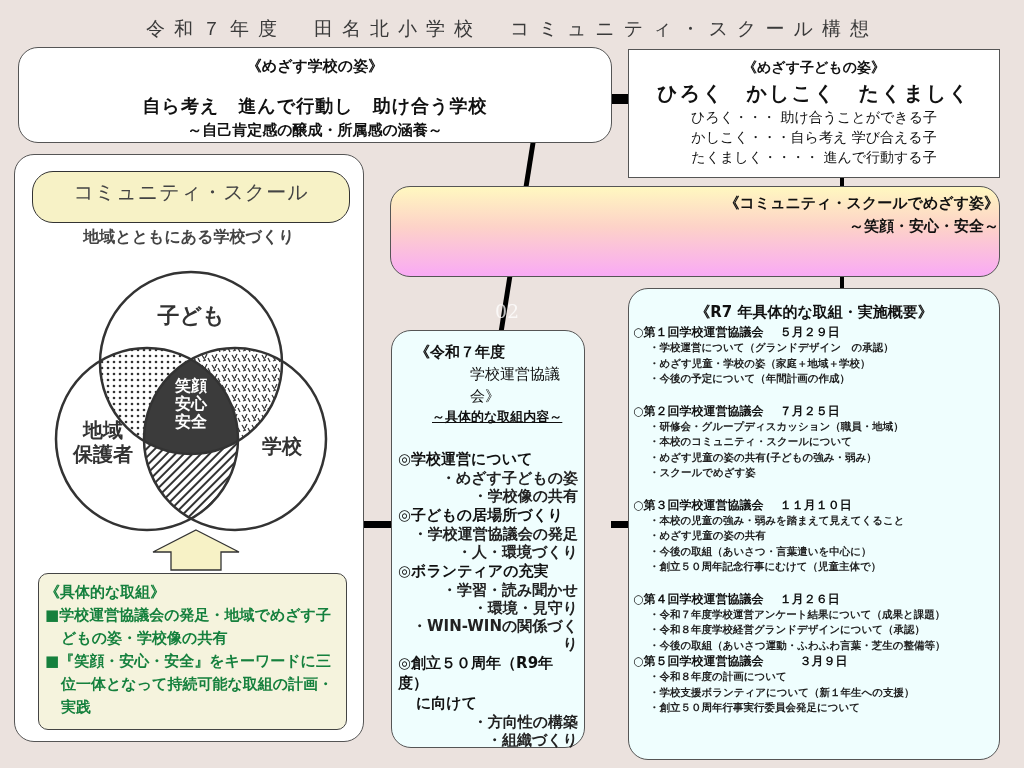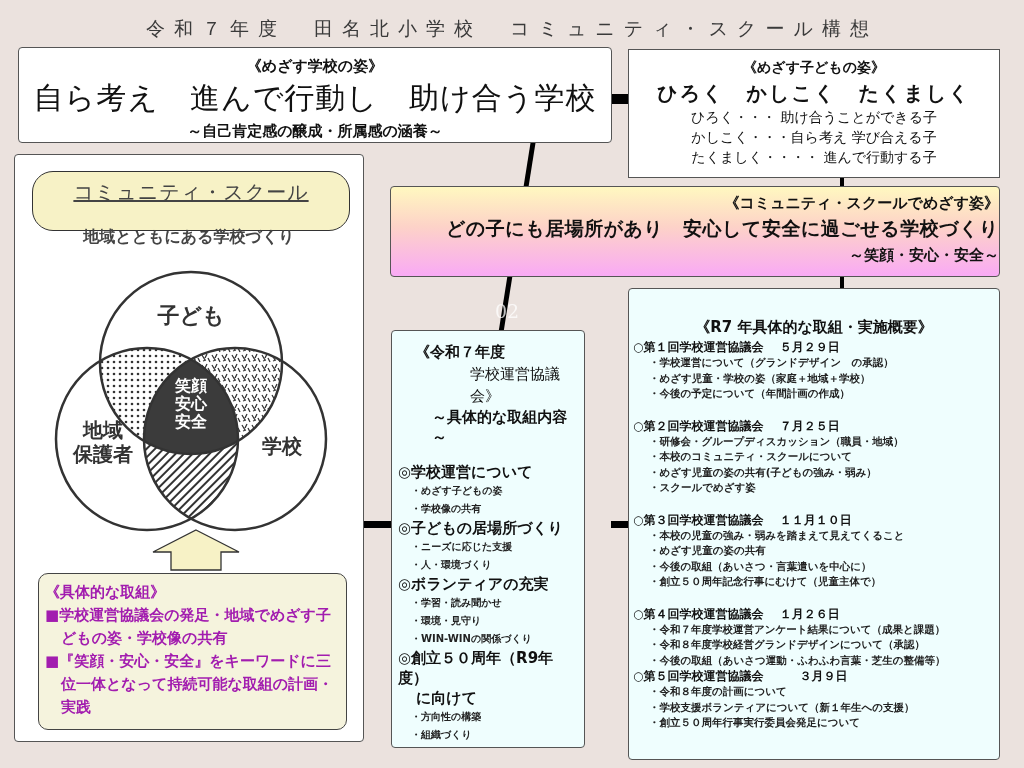--- a/index.html
+++ b/index.html
@@ -11,28 +11,28 @@
     position: relative;
   }
   .abs { position: absolute; }
   .page-title {
     left: 0; top: 16px; width: 1024px; text-align: center;
     font-family: "DejaVu Serif", "Liberation Serif", serif;
     font-size: 19px; letter-spacing: 9px; color: #3a3a3a;
   }
   .box {
     position: absolute; background: #fff; border: 1.5px solid #555;
-    border-radius: 4px;
+    border-radius: 20px;
   }
   .line { position: absolute; background: #000; }
 
   
   #school-vision { left: 18px; top: 47px; width: 594px; height: 96px; text-align: center; }
   #school-vision .h { font-size: 15px; font-weight: bold; margin-top: 9px; }
-  #school-vision .main { font-size: 30px; font-weight: normal; margin-top: 2px; letter-spacing: 1px; }
+  #school-vision .main { font-size: 18px; font-weight: bold; margin-top: 18px; letter-spacing: 1px; }
   #school-vision .sub { font-size: 15px; font-weight: bold; margin-top: 3px; }
 
   
   #child-vision { left: 628px; top: 49px; width: 372px; height: 129px; text-align: center; border-radius: 0; }
   #child-vision .h { font-size: 14px; font-weight: bold; margin-top: 9px; }
   #child-vision .main { font-size: 20px; font-weight: bold; letter-spacing: 2px; margin-top: 3px; }
   #child-vision .ln { font-size: 14px; font-weight: normal; line-height: 20px; }
 
   
   #cs-vision {
@@ -40,45 +40,45 @@
     background: linear-gradient(#fff8c0, #fdd2c8 45%, #f9aaf5);
     border-color: #555;
   }
   #cs-vision .h { font-size: 15px; font-weight: bold; margin-top: 7px; }
   #cs-vision .main { font-size: 19px; font-weight: bold; margin-top: 3px; letter-spacing: 0.5px; }
   #cs-vision .sub { font-size: 15px; font-weight: bold; margin-top: 4px; }
 
   
   #left-panel { left: 14px; top: 154px; width: 350px; height: 588px; }
   #cs-pill {
-    position: absolute; left: 17px; top: 16px; width: 318px; height: 60px;
+    position: absolute; left: 17px; top: 16px; width: 318px; height: 52px;
     background: #f7f2c6; border: 1.5px solid #333; border-radius: 21px;
-    text-align: center; font-size: 20px; line-height: 40px; color: #444; letter-spacing: 1px; text-decoration: underline;
+    text-align: center; font-size: 20px; line-height: 40px; color: #444; letter-spacing: 1px;
   }
   #left-sub { position: absolute; left: 0; top: 72px; width: 100%; text-align: center; font-size: 16px; font-weight: bold; color: #444; }
   #venn { position: absolute; left: 36px; top: 108px; }
   #up-arrow { position: absolute; left: 134px; top: 373px; }
   #efforts {
     position: absolute; left: 23px; top: 418px; width: 309px; height: 157px;
     background: #f5f3dd; border: 1.5px solid #444; border-radius: 10px;
-    padding: 7px 6px; font-size: 15px; font-weight: bold; line-height: 23px; color: #a21caf;
+    padding: 7px 6px; font-size: 15px; font-weight: bold; line-height: 23px; color: #15803d;
   }
   #efforts .item { padding-left: 16px; text-indent: -16px; }
 
   
   #council { left: 391px; top: 330px; width: 194px; height: 418px; background: #effefe; padding: 10px 6px; }
   #council .h1 { font-size: 15px; font-weight: bold; padding-left: 17px; line-height: 22px; }
   #council .h2 { font-size: 15px; font-weight: normal; padding-left: 72px; line-height: 22px; }
-  #council .h3 { font-size: 15px; font-weight: bold; padding-left: 34px; line-height: 20px; margin-bottom: 15px; }
+  #council .h3 { font-size: 13px; font-weight: bold; padding-left: 34px; line-height: 20px; margin-bottom: 22px; text-decoration: underline; }
   #council .cat { font-size: 15px; font-weight: bold; line-height: 20px; }
   #council .cat2 { font-size: 15px; font-weight: bold; line-height: 20px; padding-left: 18px; }
-  #council .sub { font-size: 10px; font-weight: bold; line-height: 18px; padding-left: 13px; color: #222; }
-
-  
-  #r7 { left: 628px; top: 288px; width: 372px; height: 472px; background: #effefe; padding: 28px 4px 0 4px; }
+  #council .sub { font-size: 15px; font-weight: bold; line-height: 18px; padding-left: 13px; color: #222; text-align: right; }
+
+  
+  #r7 { left: 628px; top: 288px; width: 372px; height: 472px; background: #effefe; padding: 13px 4px 0 4px; }
   #r7 .h { font-size: 15px; font-weight: bold; text-align: center; line-height: 20px; margin-bottom: 2px; }
   #r7 .mtg { font-size: 12px; font-weight: bold; line-height: 16px; white-space: pre; }
   #r7 .it { font-size: 10.5px; font-weight: bold; line-height: 15.5px; padding-left: 16px; color: #222; white-space: nowrap; }
   #r7 .gap { height: 16px; }
 
   .watermark {
     left: 495px; top: 300px; font-family: "DejaVu Serif", serif; font-size: 19px;
     color: rgba(255,255,255,0.75); font-weight: normal;
   }
 </style>
@@ -104,21 +104,20 @@
 <div class="box" id="child-vision">
   <div class="h">《めざす子どもの姿》</div>
   <div class="main">ひろく　かしこく　たくましく</div>
   <div class="ln">ひろく・・・ 助け合うことができる子</div>
   <div class="ln">かしこく・・・自ら考え 学び合える子</div>
   <div class="ln">たくましく・・・・ 進んで行動する子</div>
 </div>
 
 <div class="box" id="cs-vision">
   <div class="h">《コミュニティ・スクールでめざす姿》</div>
-  <div class="main">どの子にも居場所があり　安心して安全に過ごせる学校づくり</div>
   <div class="sub">～笑顔・安心・安全～</div>
 </div>
 
 <div class="box" id="left-panel">
   <div id="cs-pill">コミュニティ・スクール</div>
   <div id="left-sub">地域とともにある学校づくり</div>
 
   <svg id="venn" width="280" height="270" viewBox="0 0 280 270">
     <defs>
       <pattern id="dots" width="6" height="6" patternUnits="userSpaceOnUse">
@@ -184,21 +183,21 @@
 <div class="box" id="council">
   <div class="h1">《令和７年度</div>
   <div class="h2">学校運営協議会》</div>
   <div class="h3">～具体的な取組内容～</div>
 
   <div class="cat">◎学校運営について</div>
   <div class="sub">・めざす子どもの姿</div>
   <div class="sub">・学校像の共有</div>
 
   <div class="cat">◎子どもの居場所づくり</div>
-  <div class="sub">・ニーズに応じた支援</div>
+  <div class="sub">・学校運営協議会の発足</div>
   <div class="sub">・人・環境づくり</div>
 
   <div class="cat">◎ボランティアの充実</div>
   <div class="sub">・学習・読み聞かせ</div>
   <div class="sub">・環境・見守り</div>
   <div class="sub">・WIN-WINの関係づくり</div>
 
   <div class="cat">◎創立５０周年（R9年度）</div>
   <div class="cat2">に向けて</div>
   <div class="sub">・方向性の構築</div>

